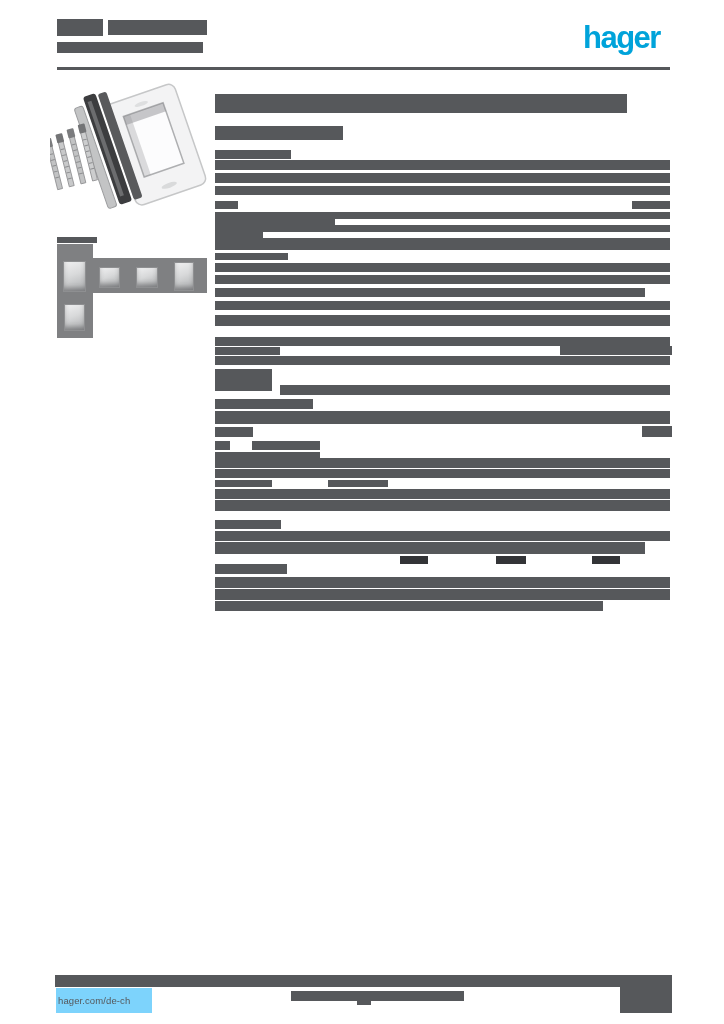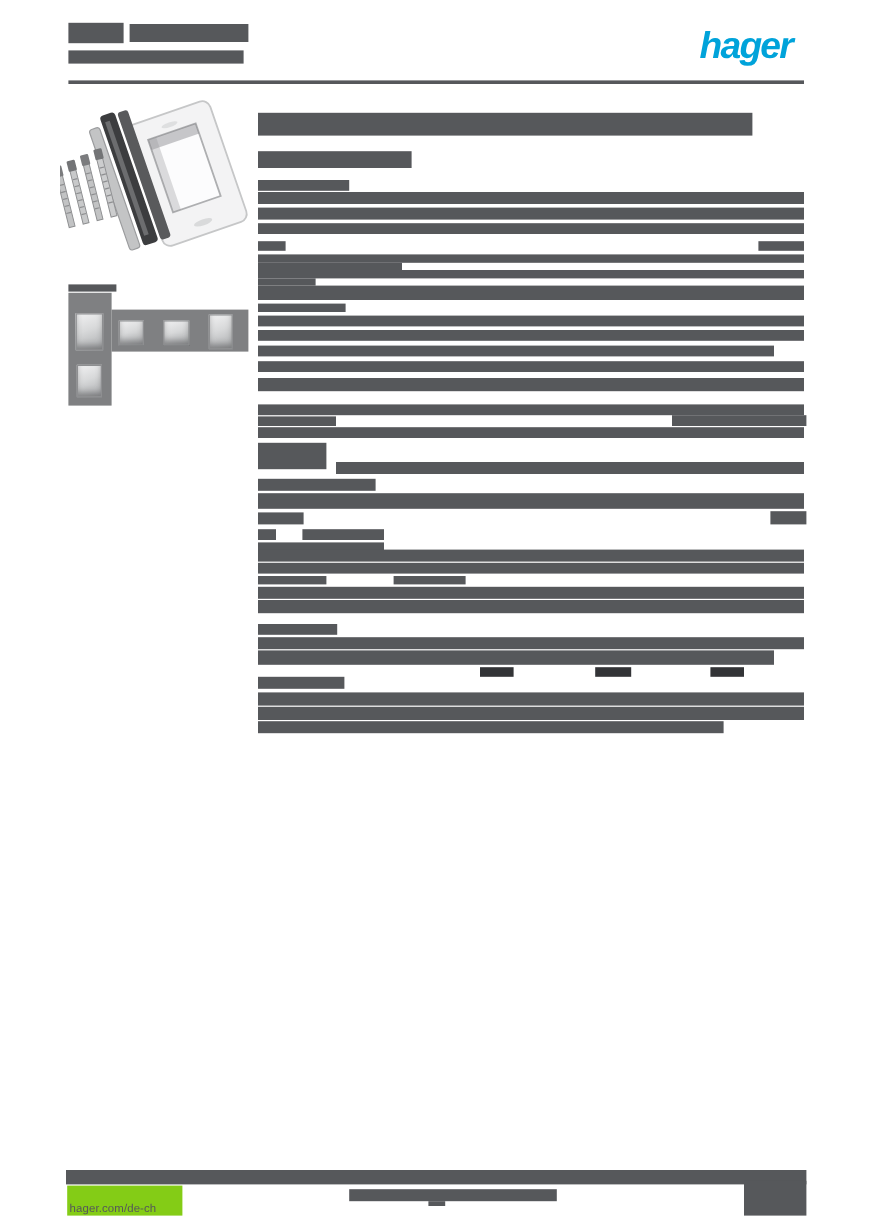--- a/index.html
+++ b/index.html
@@ -1,26 +1,26 @@
 <!DOCTYPE html>
 <html><head>
 <meta charset="utf-8">
 <style>
   html,body{margin:0;padding:0;background:#ffffff;}
   .page{position:relative;width:724px;height:1024px;background:#ffffff;overflow:hidden;
         font-family:"Liberation Sans",sans-serif;}
   .bar{position:absolute;}
   .logo{position:absolute;left:583px;top:21px;width:90px;height:34px;
-        font-weight:bold;font-size:31px;letter-spacing:-1.5px;line-height:34px;font-style:italic;}
+        font-weight:bold;font-size:31px;letter-spacing:-1.5px;line-height:34px;}
   .photo{position:absolute;left:50px;top:80px;width:162px;height:136px;}
   .thumb{position:absolute;
          background:linear-gradient(160deg,#f2f2f3 0%,#d8d9da 45%,#a8aaac 100%);
          box-shadow:inset 0 0 0 1px #8e8f91, inset 0 -4px 5px rgba(60,60,62,.45);}
-  .site-box{position:absolute;left:56px;top:988px;width:96px;height:25px;background:#84cc16;
-            display:flex;align-items:flex-end;}
+  .site-box{position:absolute;left:56px;top:988px;width:96px;height:25px;background:#7dd3fc;
+            display:flex;align-items:center;}
   .site-box span{font-size:9.5px;color:#55575a;letter-spacing:.1px;padding-left:2px;}
 </style>
 </head>
 <body>
 
 <div class="page">
 
   <div class="logo" style="color: rgb(0, 163, 218);">hager</div>
 
   <svg class="photo" viewBox="0 0 162 136">

